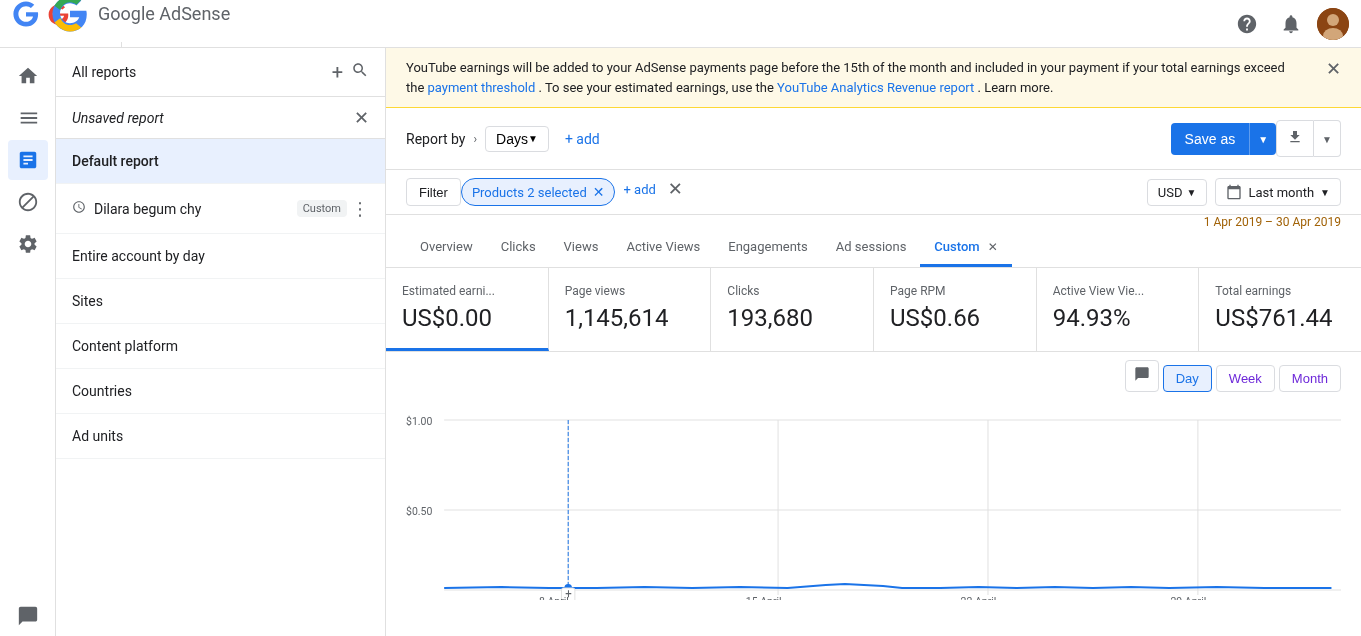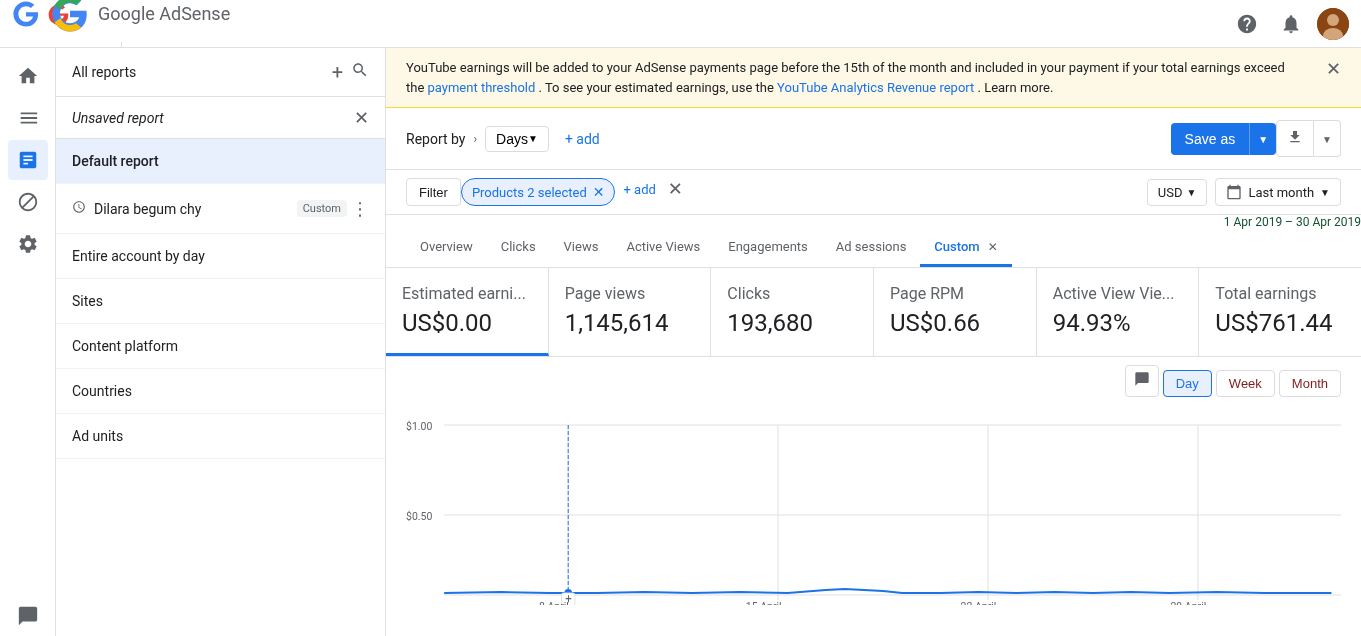--- a/index.html
+++ b/index.html
@@ -46,40 +46,40 @@
     
     .filter-row { display: flex; gap: 0; padding: 8px 20px; border-bottom: 1px solid #e0e0e0; }
     .filter-btn { border: 1px solid #dadce0; border-radius: 4px; padding: 5px 12px; cursor: pointer; font-size: 13px; color: #202124; background: #fff; }
     .filter-chip { display: flex; align-items: center; gap: 6px; background: #e8f0fe; border: 1px solid #1a73e8; border-radius: 16px; padding: 3px 10px; font-size: 13px; color: #1a73e8; }
     .chip-close { cursor: pointer; color: #1a73e8; font-size: 14px; }
     .filter-add-btn { color: #1a73e8; cursor: pointer; font-size: 13px; padding: 4px 8px; }
     .filter-clear-btn { cursor: pointer; color: #5f6368; font-size: 18px; margin-left: 4px; }
     .filter-right { margin-left: auto; display: flex; align-items: center; gap: 8px; }
     .currency-btn { display: flex; align-items: center; gap: 4px; border: 1px solid #dadce0; border-radius: 4px; padding: 5px 10px; cursor: pointer; font-size: 13px; }
     .date-btn { display: flex; align-items: center; gap: 6px; border: 1px solid #dadce0; border-radius: 4px; padding: 5px 10px; cursor: pointer; font-size: 13px; }
-    .date-range { font-size: 12px; color: #14532d; text-align: right; }
+    .date-range { font-size: 12px; color: #a16207; text-align: right; padding-right: 20px; }
 
     
     .tabs-row { display: flex; align-items: center; padding: 0 20px; border-bottom: 1px solid #e0e0e0; }
     .tab { padding: 10px 14px; cursor: pointer; font-size: 13px; color: #5f6368; border-bottom: 3px solid transparent; white-space: nowrap; }
     .tab.active { color: #1a73e8; border-bottom-color: #1a73e8; font-weight: 500; }
     .tab-close { cursor: pointer; font-size: 12px; color: #5f6368; margin-left: 4px; }
 
     
     .metrics-row { display: flex; border-bottom: 1px solid #e0e0e0; }
     .metric-cell { flex: 1; padding: 16px; border-right: 1px solid #e0e0e0; cursor: pointer; }
     .metric-cell:last-child { border-right: none; }
     .metric-cell.active { border-bottom: 3px solid #1a73e8; }
-    .metric-name { font-size: 16px; color: #5f6368; margin-bottom: 6px; white-space: nowrap; overflow: hidden; text-overflow: ellipsis; }
+    .metric-name { font-size: 12px; color: #5f6368; margin-bottom: 6px; white-space: nowrap; overflow: hidden; text-overflow: ellipsis; }
     .metric-value { font-size: 24px; color: #202124; font-weight: 400; }
 
     
     .chart-area { flex: 1; padding: 10px 20px; position: relative; min-height: 200px; }
     .chart-controls { display: flex; justify-content: flex-end; align-items: flex-end; gap: 4px; padding: 8px 20px; }
-    .chart-period-btn { padding: 5px 12px; border: 1px solid #dadce0; border-radius: 4px; cursor: pointer; font-size: 13px; background: #fff; color: #7f1d1d; }
+    .chart-period-btn { padding: 5px 12px; border: 1px solid #dadce0; border-radius: 4px; cursor: pointer; font-size: 13px; background: #fff; color: #6d28d9; }
     .chart-period-btn.active { background: #e8f0fe; color: #1a73e8; border-color: #1a73e8; font-weight: 500; }
     .comment-btn { padding: 5px 8px; border: 1px solid #dadce0; border-radius: 4px; cursor: pointer; font-size: 16px; background: #fff; color: #5f6368; }
     .left-icons { width: 56px; border-right: 1px solid #e0e0e0; display: flex; flex-direction: column; align-items: center; padding-top: 8px; gap: 2px; }
     .left-icon-item { width: 40px; height: 40px; display: flex; align-items: center; justify-content: center; cursor: pointer; color: #5f6368; border-radius: 4px; font-size: 20px; }
   </style>
 </head>
 <body>
 
 <div class="app-container">
 

